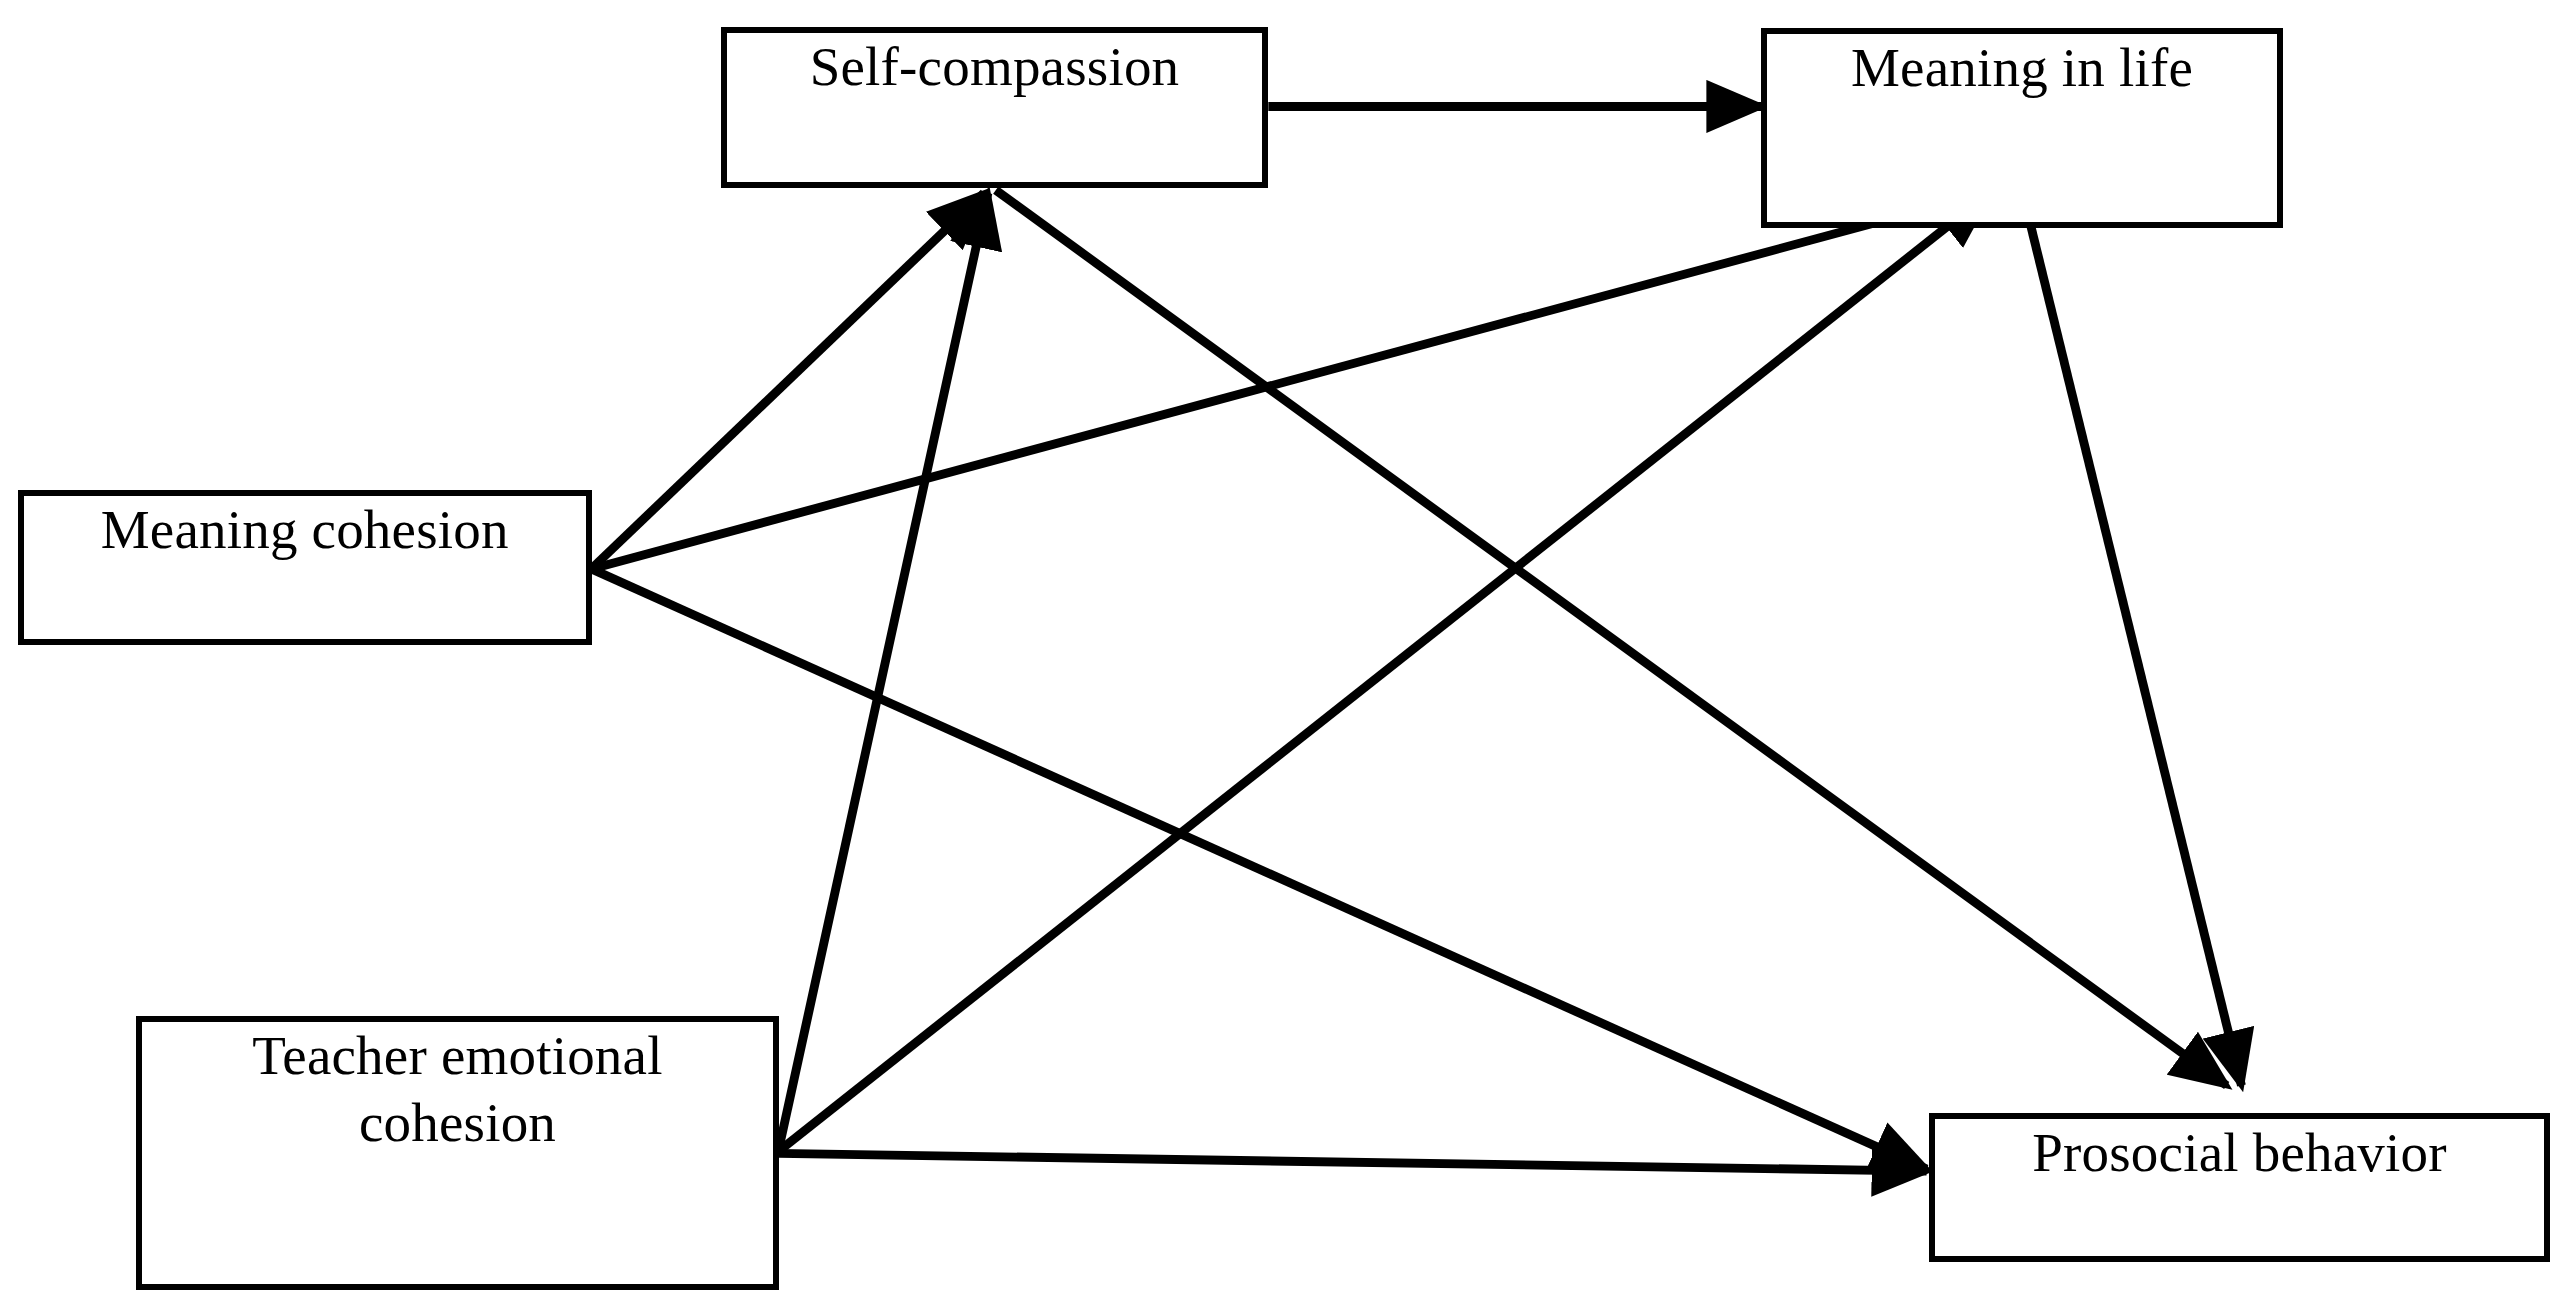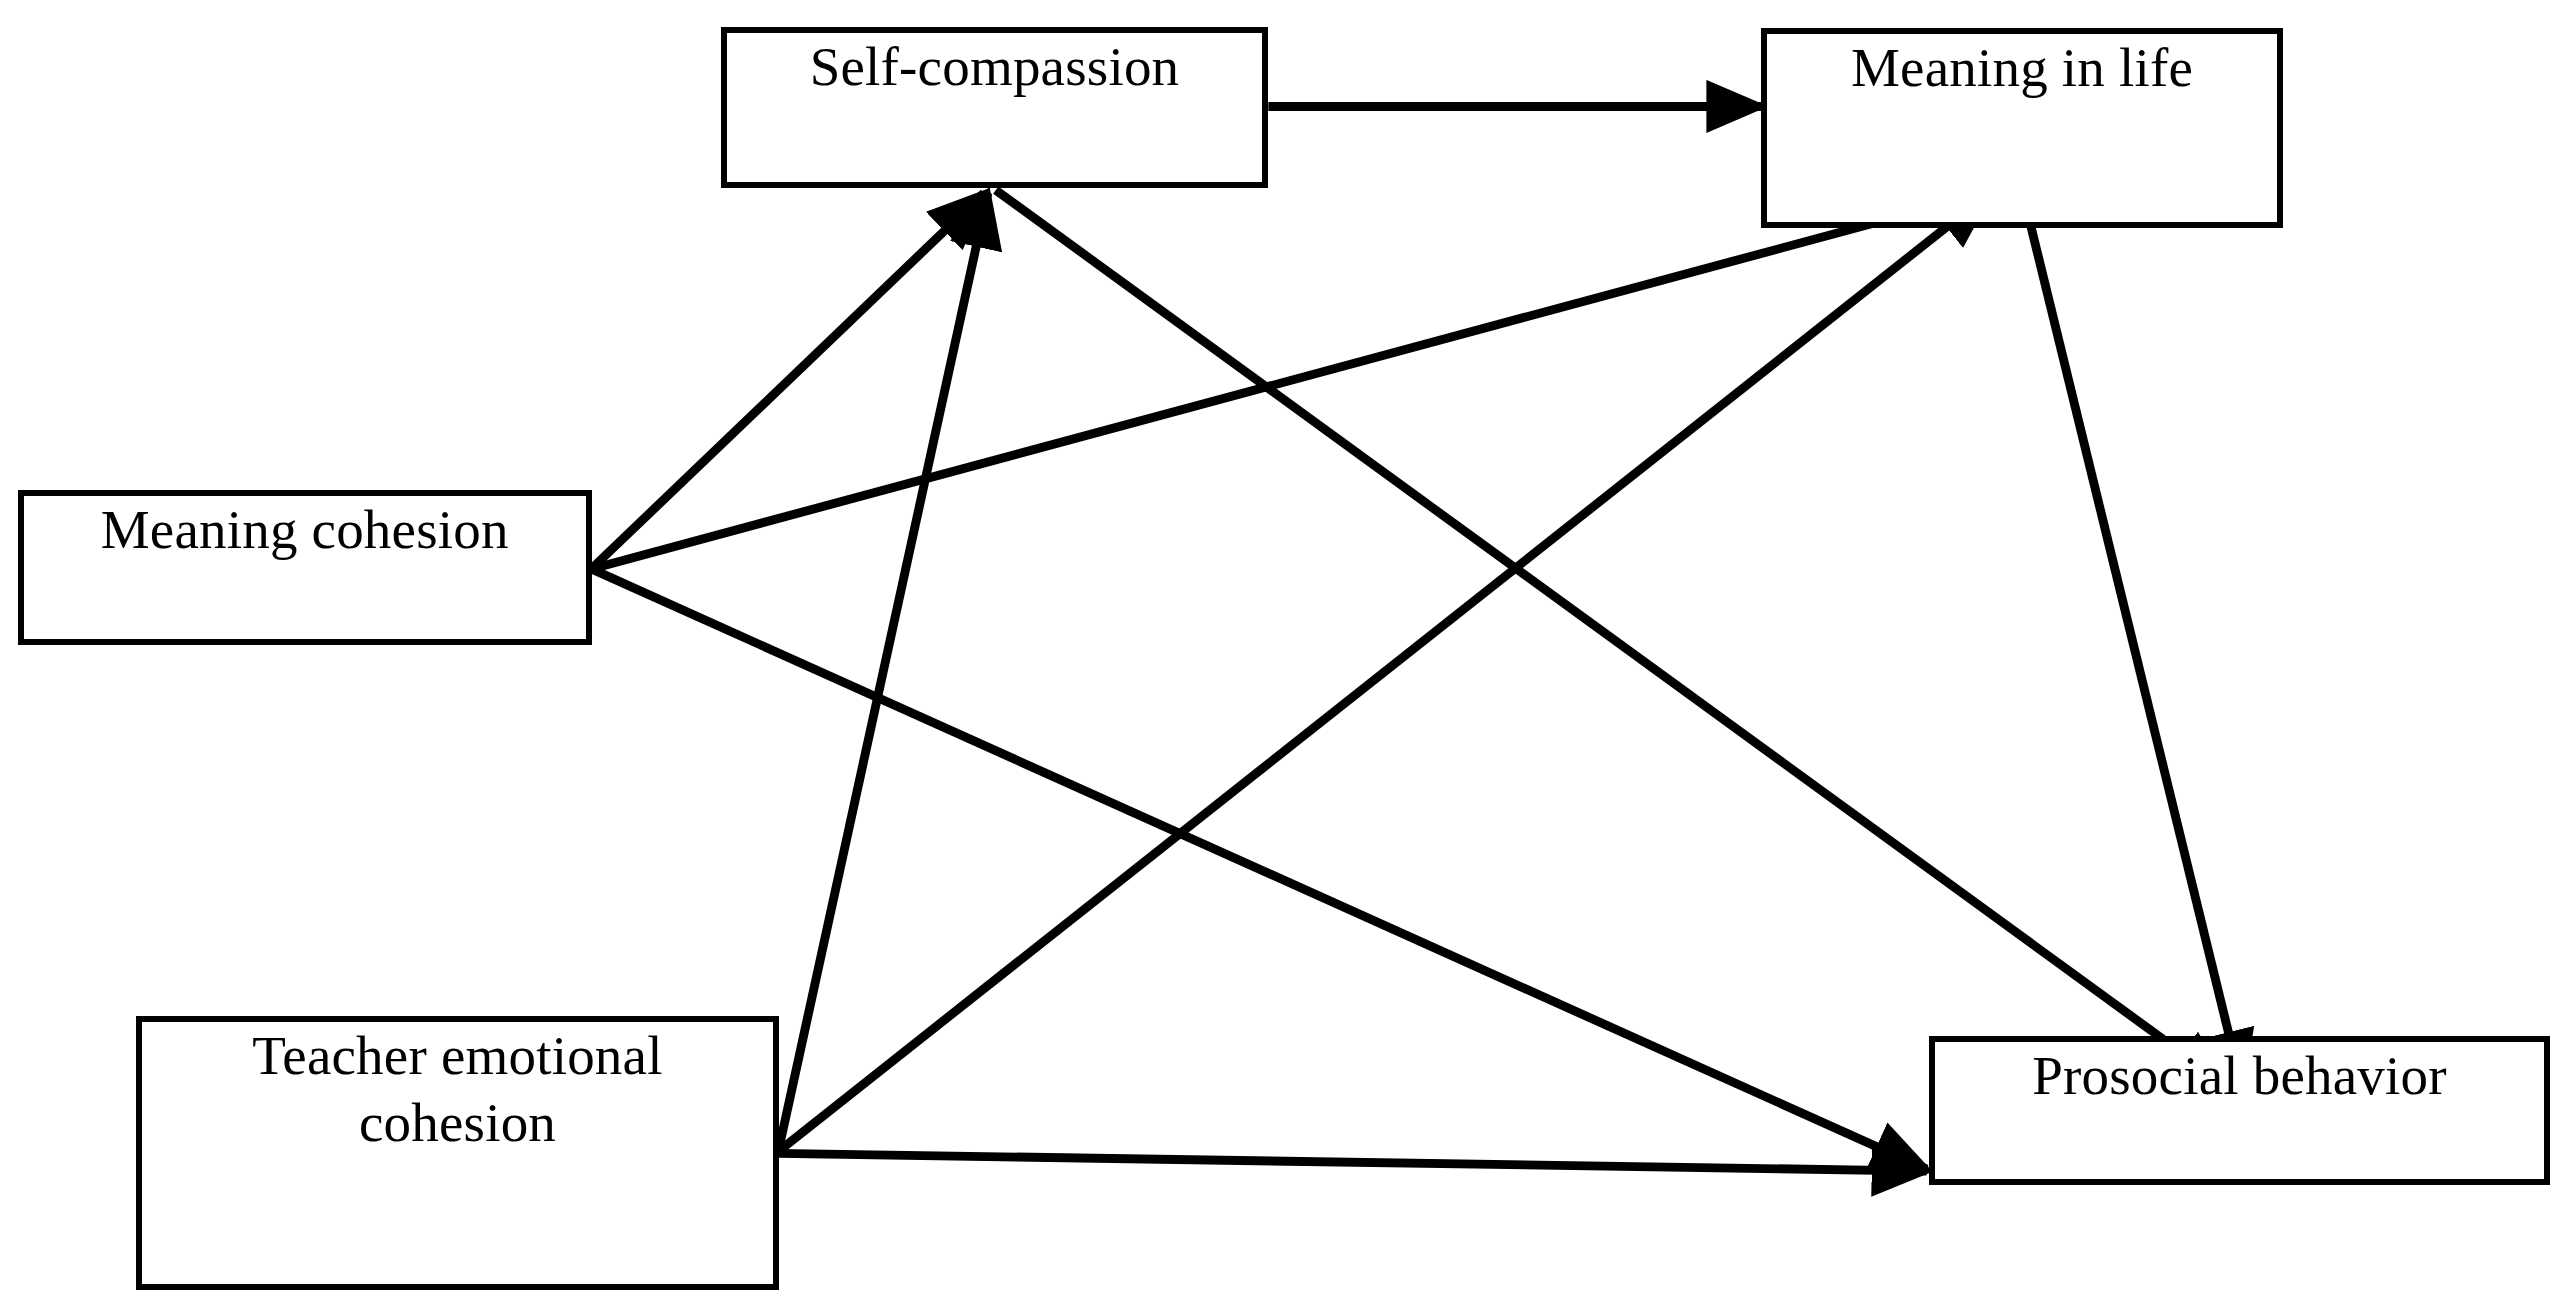--- a/index.html
+++ b/index.html
@@ -9,21 +9,21 @@
   #edges{position:absolute;left:0;top:0;width:2576px;height:1311px;}
   .node{position:absolute;box-sizing:border-box;background:#ffffff;
         border:6.9px solid #000000;display:flex;
         justify-content:center;text-align:center;color:#000000;
         font-size:55px;line-height:1.22;letter-spacing:0.2px;}
   .node span{display:block;padding:0 9.8px;}
   #n-self{left:721px;  top:26.6px;   width:547px; height:161px;}
   #n-meaning{left:1761px;top:27.6px;  width:522px; height:200px;}
   #n-family{left:17.7px;  top:490px;  width:574px; height:155px;}
   #n-teacher{left:136px;top:1016px; width:643px; height:274px;}
-  #n-prosocial{left:1929px;top:1036px;width:621px;height:149px;}
+  #n-prosocial{left:1929px;top:1113px;width:621px;height:149px;}
 </style>
 </head>
 <body>
 
 <div id="canvas">
 
   <svg id="edges" viewBox="0 0 2618 1332" xmlns="http://www.w3.org/2000/svg">
     <defs>
       <marker id="ah" markerWidth="7" markerHeight="6" refX="6.2" refY="3" orient="auto" markerUnits="strokeWidth">
         <path d="M0,0 L7,3 L0,6 z" fill="#000000"></path>

